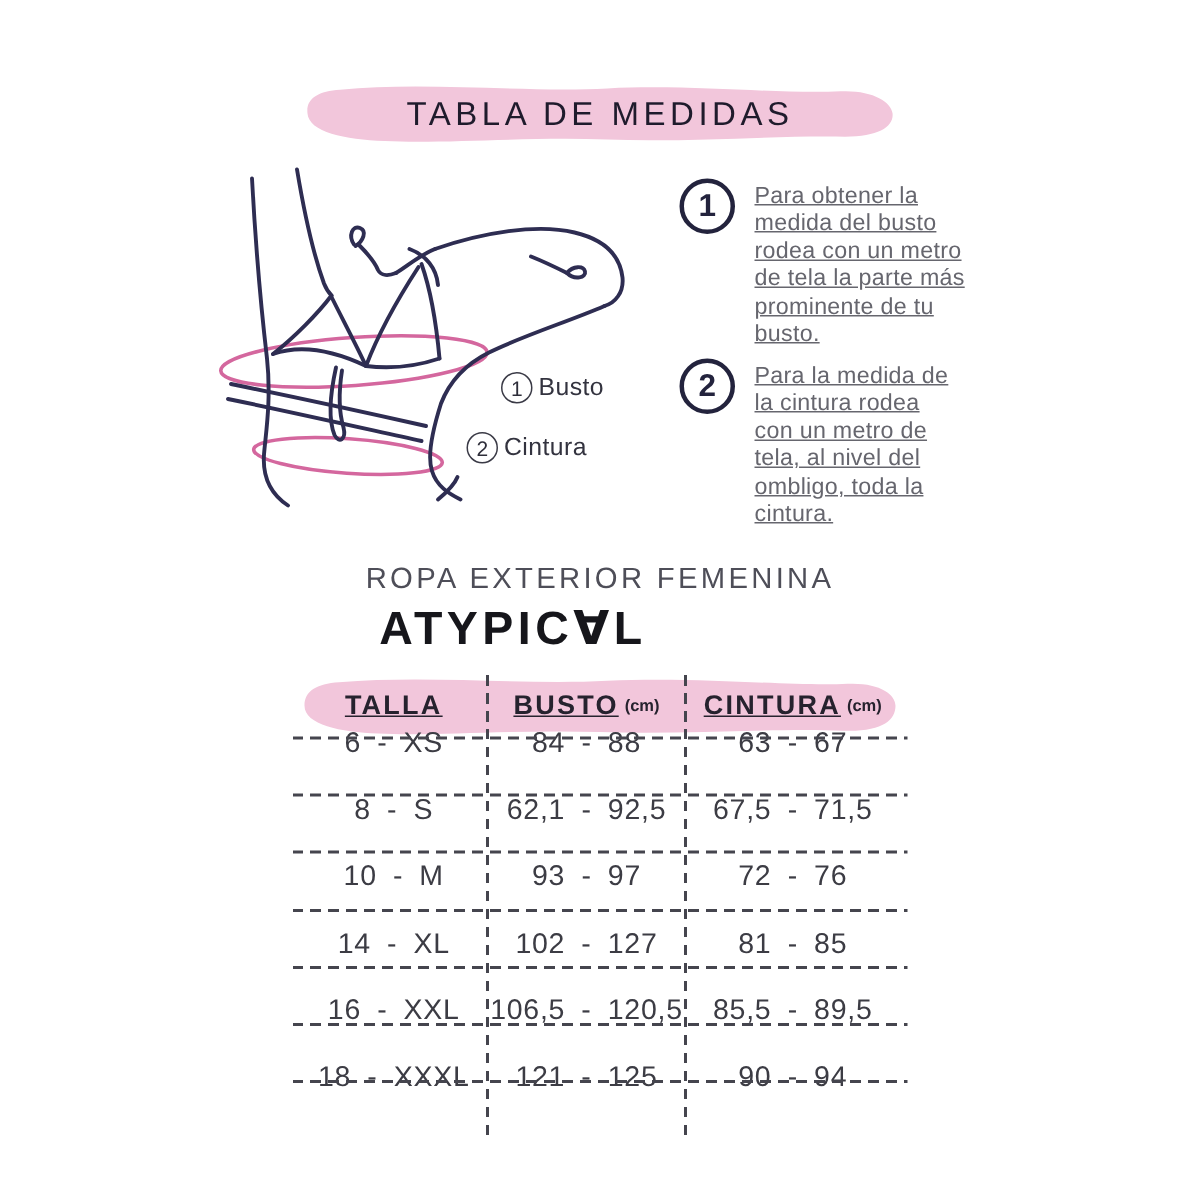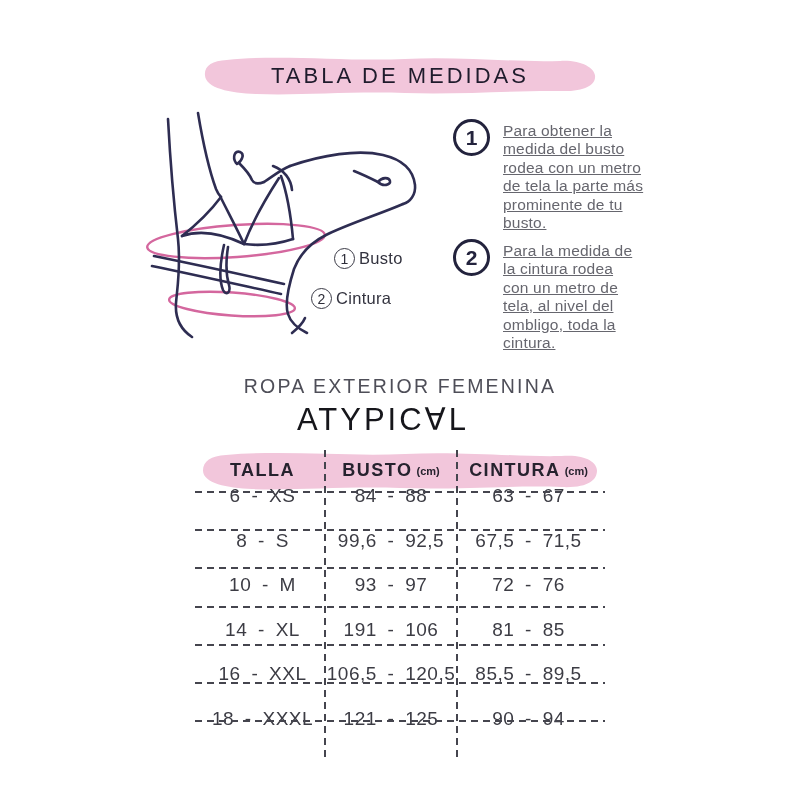--- a/index.html
+++ b/index.html
@@ -27,30 +27,30 @@
   .instr{position:absolute;left:453px;display:flex;gap:13px;width:210px;align-items:flex-start;}
   .instr-num{width:37px;height:37px;border:3px solid #23233d;border-radius:50%;
     box-sizing:border-box;display:flex;align-items:center;justify-content:center;
     font-weight:bold;font-size:21px;color:#23233d;flex:none;}
   .instr-text{font-size:15.5px;line-height:18.4px;color:#66666e;white-space:pre-line;
     padding-top:3px;letter-spacing:0.2px;text-decoration:underline;}
 
   
   .subtitle{left:0;top:375px;width:800px;text-align:center;font-size:19.5px;
     letter-spacing:2.2px;color:#4e4e58;}
-  .brand{left:0;top:401px;width:684px;text-align:center;font-size:31px;font-weight:normal;
-    letter-spacing:3px;color:#16161b;padding-left:41px;}
+  .brand{left:0;top:401px;width:684px;text-align:center;font-size:31px;font-weight:bold;
+    letter-spacing:3px;color:#16161b;}
 
   
   .size-table{left:200px;top:450px;width:400px;height:310px;}
   .thead{position:absolute;left:0;top:0;width:400px;height:41px;}
   .thead-cells{position:absolute;left:0;top:0;width:400px;height:41px;display:flex;z-index:2;}
   .hcell{display:flex;align-items:center;justify-content:center;gap:4px;
     font-weight:bold;color:#26222e;}
-  .hlabel{font-size:18px;letter-spacing:1.5px;}
+  .hlabel{font-size:18px;letter-spacing:1.5px;text-decoration:underline;}
   .hunit{font-size:11px;letter-spacing:0;}
   .c1{width:125px;} .c2{width:132px;} .c3{width:143px;}
   .vline{position:absolute;top:0;width:2px;height:308px;z-index:1;
     background:repeating-linear-gradient(180deg,#45454e 0 7px,transparent 7px 12px);}
   .hline{position:absolute;left:-5px;width:410px;height:2px;z-index:1;
     background:repeating-linear-gradient(90deg,#45454e 0 7px,transparent 7px 12px);}
   .rows{position:absolute;left:0;top:24px;width:400px;height:267px;display:flex;flex-direction:column;}
   .trow{flex:1;display:flex;}
   .tcell{display:flex;align-items:center;justify-content:center;
     font-size:19px;color:#3c3c44;letter-spacing:0.5px;word-spacing:5px;}
@@ -160,31 +160,31 @@
   <div class="hline" style="top:270px;"></div>
 
   <div class="rows">
     <div class="trow">
       <div class="tcell c1">6 - XS</div>
       <div class="tcell c2">84 - 88</div>
       <div class="tcell c3">63 - 67</div>
     </div>
     <div class="trow">
       <div class="tcell c1">8 - S</div>
-      <div class="tcell c2">99,6 - 92,5</div>
+      <div class="tcell c2">62,1 - 92,5</div>
       <div class="tcell c3">67,5 - 71,5</div>
     </div>
     <div class="trow">
       <div class="tcell c1">10 - M</div>
       <div class="tcell c2">93 - 97</div>
       <div class="tcell c3">72 - 76</div>
     </div>
     <div class="trow">
       <div class="tcell c1">14 - XL</div>
-      <div class="tcell c2">191 - 106</div>
+      <div class="tcell c2">102 - 127</div>
       <div class="tcell c3">81 - 85</div>
     </div>
     <div class="trow">
       <div class="tcell c1">16 - XXL</div>
       <div class="tcell c2">106,5 - 120,5</div>
       <div class="tcell c3">85,5 - 89,5</div>
     </div>
     <div class="trow">
       <div class="tcell c1">18 - XXXL</div>
       <div class="tcell c2">121 - 125</div>

